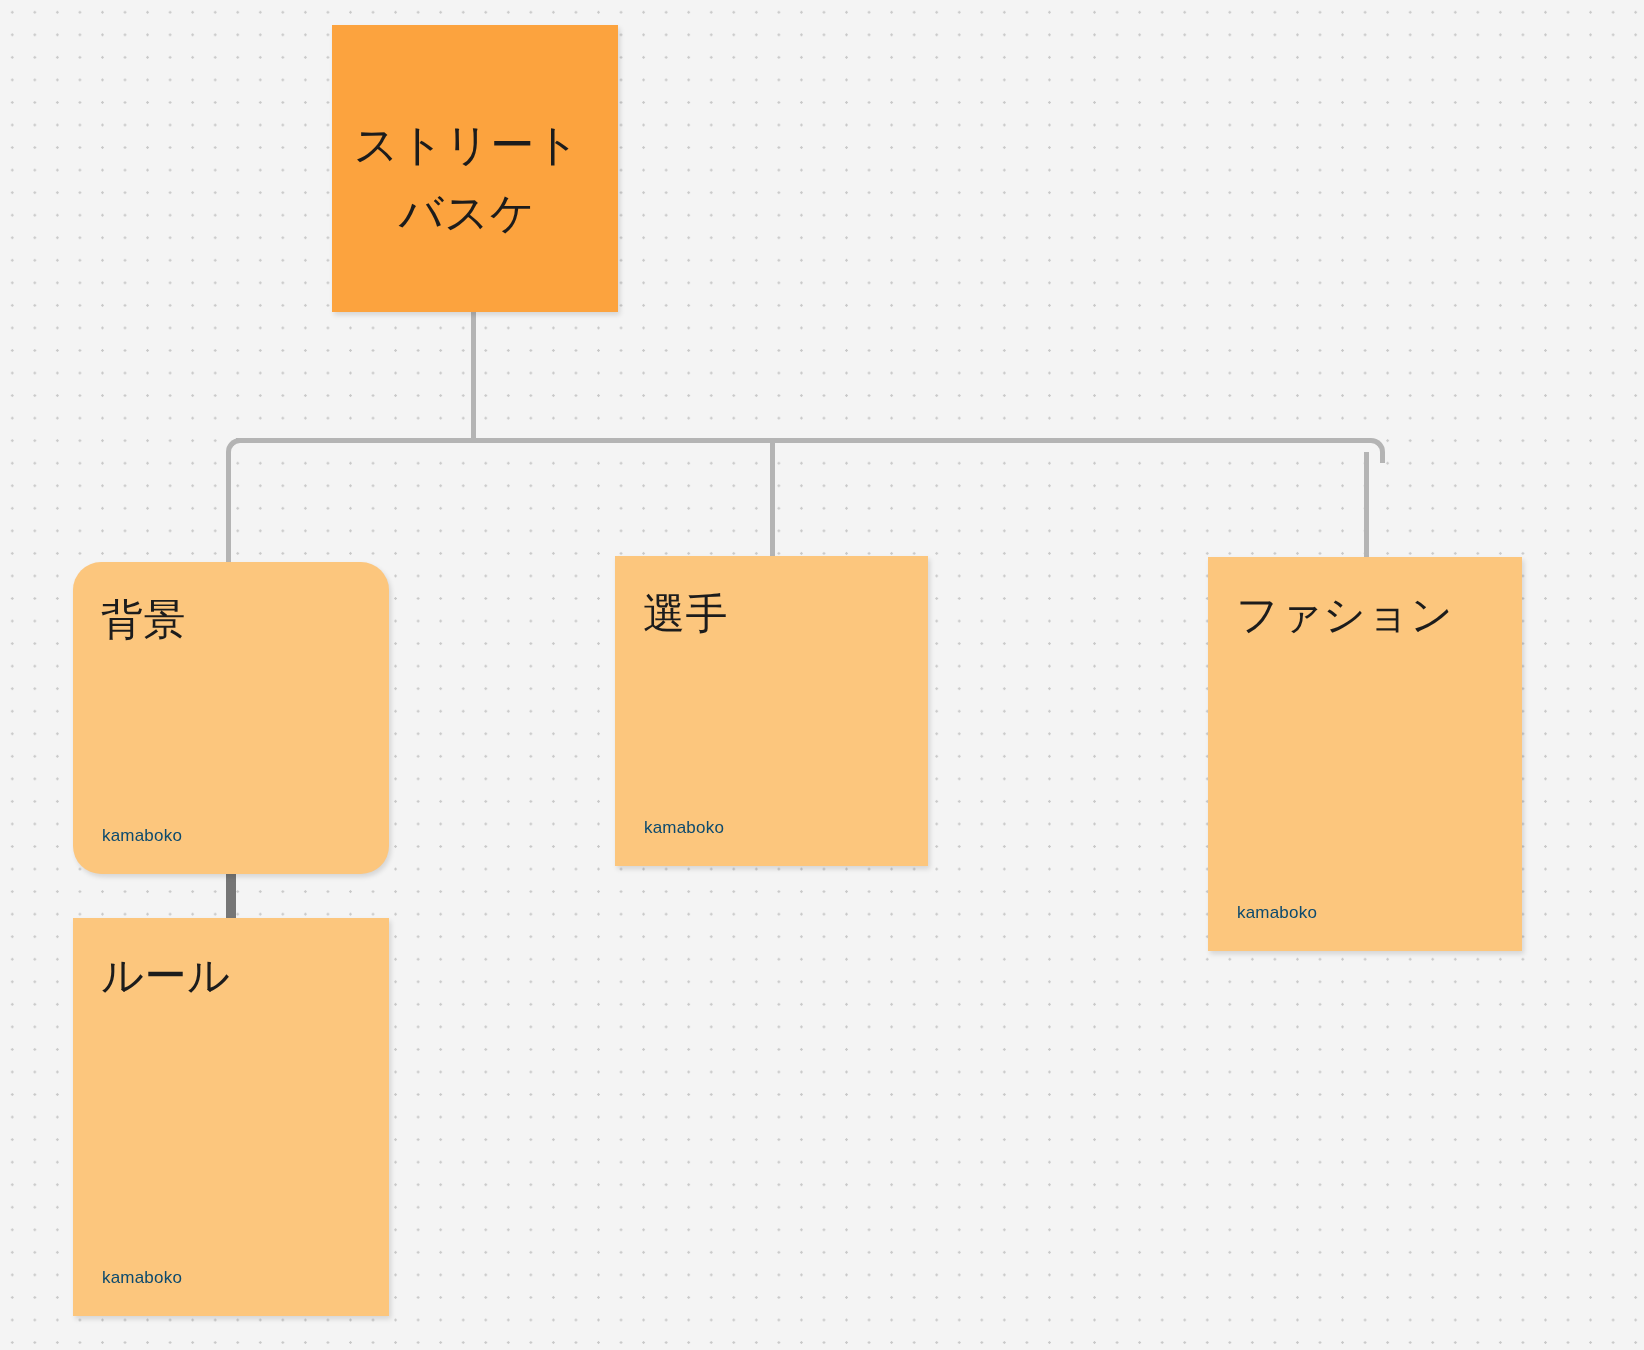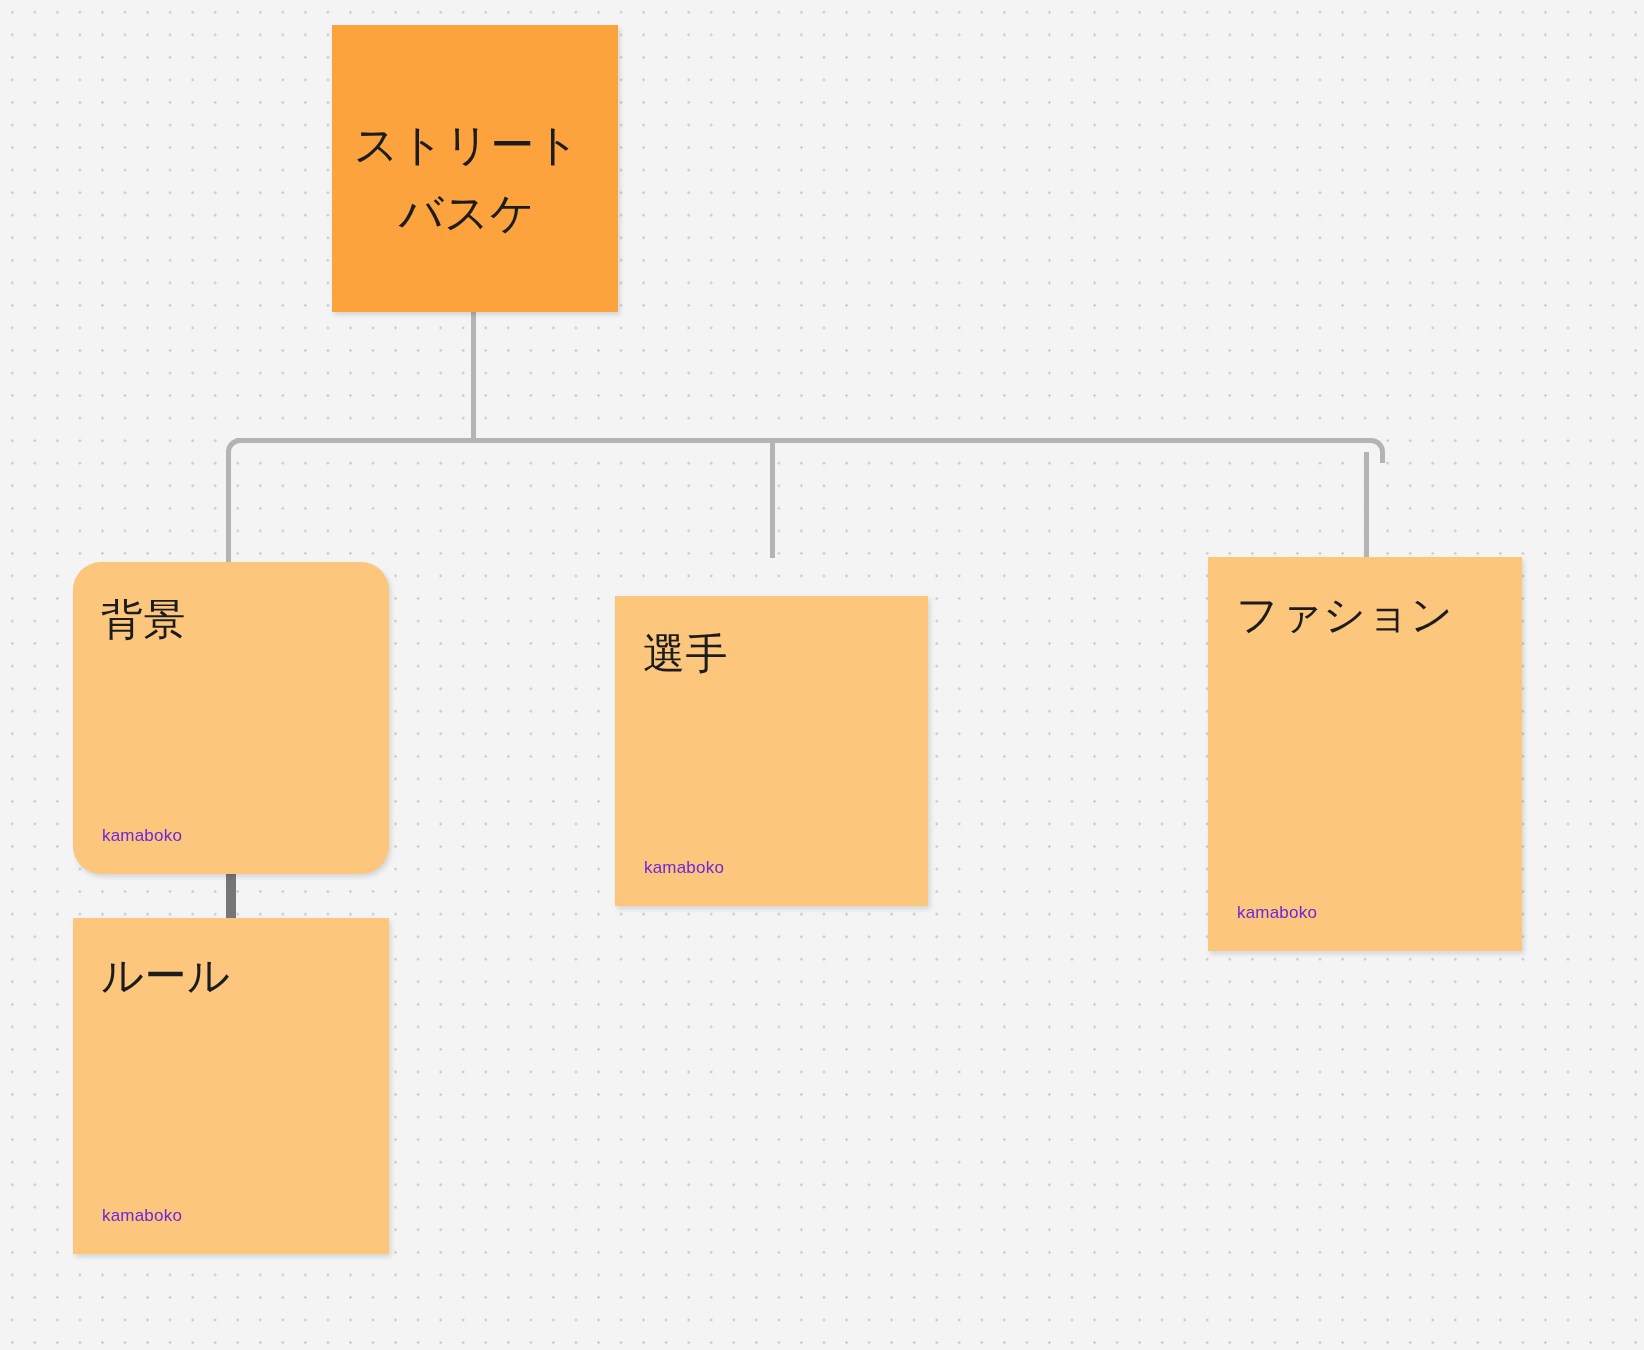--- a/index.html
+++ b/index.html
@@ -68,21 +68,21 @@
     left: 28px;
     top: 30px;
     font-size: 42px;
     line-height: 56px;
   }
   .node-author {
     position: absolute;
     left: 29px;
     bottom: 28px;
     font-size: 17px;
-    color: #6d28d9;
+    color: #0c4a6e;
     letter-spacing: 0.2px;
   }
 </style>
 </head>
 <body>
 
 <div id="canvas">
 
   <div class="edge" style="left:471px; top:312px; width:5px; height:130px;"></div>
 
@@ -105,28 +105,28 @@
   <div class="node node-root" style="left:332px; top:25px; width:286px; height:287px;">
     <div class="node-title root-title">ストリート
 バスケ</div>
   </div>
 
   <div class="node node-child" style="left:73px; top:562px; width:316px; height:312px;border-radius:28px;">
     <div class="node-title child-title">背景</div>
     <div class="node-author">kamaboko</div>
   </div>
 
-  <div class="node node-child" style="left:615px; top:556px; width:313px; height:310px;margin-top:40px;">
+  <div class="node node-child" style="left:615px; top:556px; width:313px; height:310px;">
     <div class="node-title child-title">選手</div>
     <div class="node-author">kamaboko</div>
   </div>
 
   <div class="node node-child" style="left:1208px; top:557px; width:314px; height:394px;">
     <div class="node-title child-title">ファション</div>
     <div class="node-author">kamaboko</div>
   </div>
 
-  <div class="node node-child" style="left:73px; top:918px; width:316px; height:336px;text-decoration:underline;">
+  <div class="node node-child" style="left:73px; top:918px; width:316px; height:398px;text-decoration:underline;">
     <div class="node-title child-title">ルール</div>
     <div class="node-author">kamaboko</div>
   </div>
 
 </div>
 
 </body></html>

